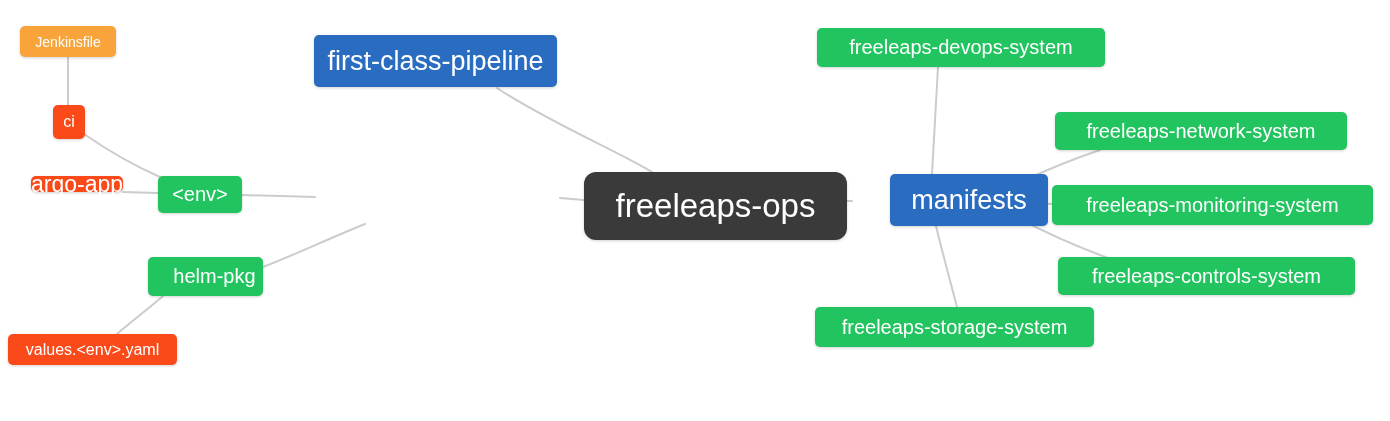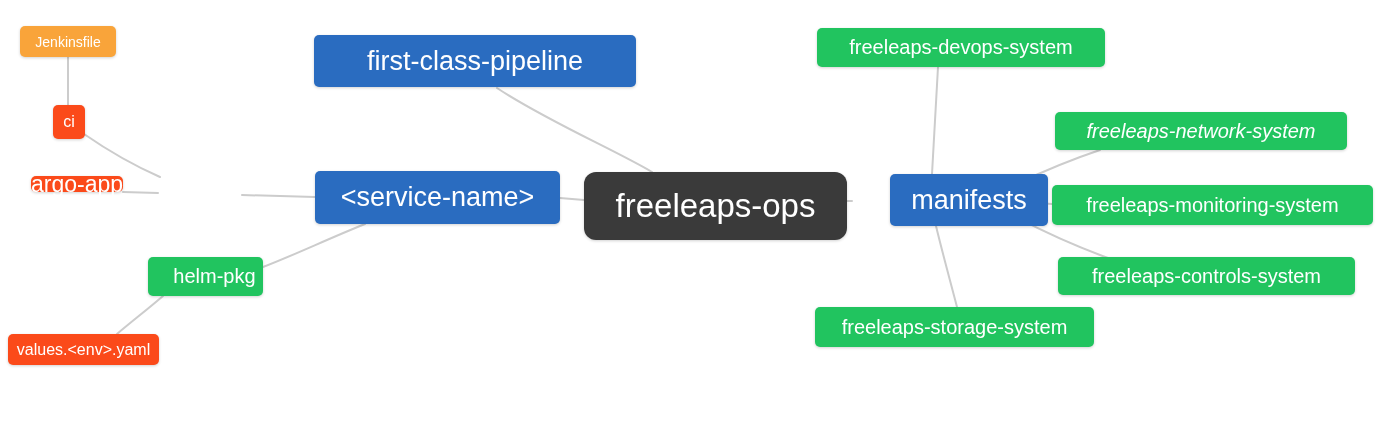--- a/index.html
+++ b/index.html
@@ -67,30 +67,30 @@
     <path d="M847,201 L852,201"></path>
     <path d="M932,174 C934,135 936,100 938,67"></path>
     <path d="M1010,187 C1035,175 1070,160 1100,150"></path>
     <path d="M1010,201 C1025,202 1038,203 1052,204"></path>
     <path d="M1010,214 C1040,230 1075,246 1108,258"></path>
     <path d="M936,226 C943,255 950,280 957,307"></path>
   </svg>
 
   <div class="node lv-root" style="left:584px;  top:172px; width:263px; height:68px;">freeleaps-ops</div>
 
-  <div class="node lv-blue" style="left:314px;  top:35px;  width:322px; height:52px;">first-class-pipeline</div>
-  <div class="node lv-blue" style="left:315px;  top:171px; width:245px; height:53px;">&lt;service-name&gt;</div>
+  <div class="node lv-blue" style="left:314px;  top:35px;  width:243px; height:52px;">first-class-pipeline</div>
   <div class="node lv-blue" style="left:852px;  top:174px; width:158px; height:52px;margin-left:38px;">manifests</div>
 
+  <div class="node lv-green" style="left:158px;  top:176px; width:84px;  height:37px;">&lt;env&gt;</div>
   <div class="node lv-green" style="left:148px;  top:257px; width:115px; height:39px;padding-left:18px;">helm-pkg</div>
   <div class="node lv-green" style="left:797px;  top:28px;  width:288px; height:39px;margin-left:20px;">freeleaps-devops-system</div>
-  <div class="node lv-green" style="left:1055px; top:112px; width:292px; height:38px;font-style:italic;">freeleaps-network-system</div>
+  <div class="node lv-green" style="left:1055px; top:112px; width:292px; height:38px;">freeleaps-network-system</div>
   <div class="node lv-green" style="left:1058px; top:257px; width:297px; height:38px;">freeleaps-controls-system</div>
   <div class="node lv-green" style="left:1052px; top:185px; width:321px; height:40px;">freeleaps-monitoring-system</div>
   <div class="node lv-green" style="left:815px;  top:307px; width:279px; height:40px;">freeleaps-storage-system</div>
 
   <div class="node lv-red" style="left:53px;   top:105px; width:32px;  height:34px;">ci</div>
   <div class="node lv-red" style="left:31px;   top:176px; width:92px;  height:16px; font-size:23px;">argo-app</div>
-  <div class="node lv-red" style="left:8px;    top:334px; width:151px; height:31px;">values.&lt;env&gt;.yaml</div>
+  <div class="node lv-red" style="left:8px;    top:334px; width:169px; height:31px;">values.&lt;env&gt;.yaml</div>
 
   <div class="node lv-orange" style="left:20px;   top:26px;  width:96px;  height:31px;">Jenkinsfile</div>
 
 </div>
 
 </body></html>

